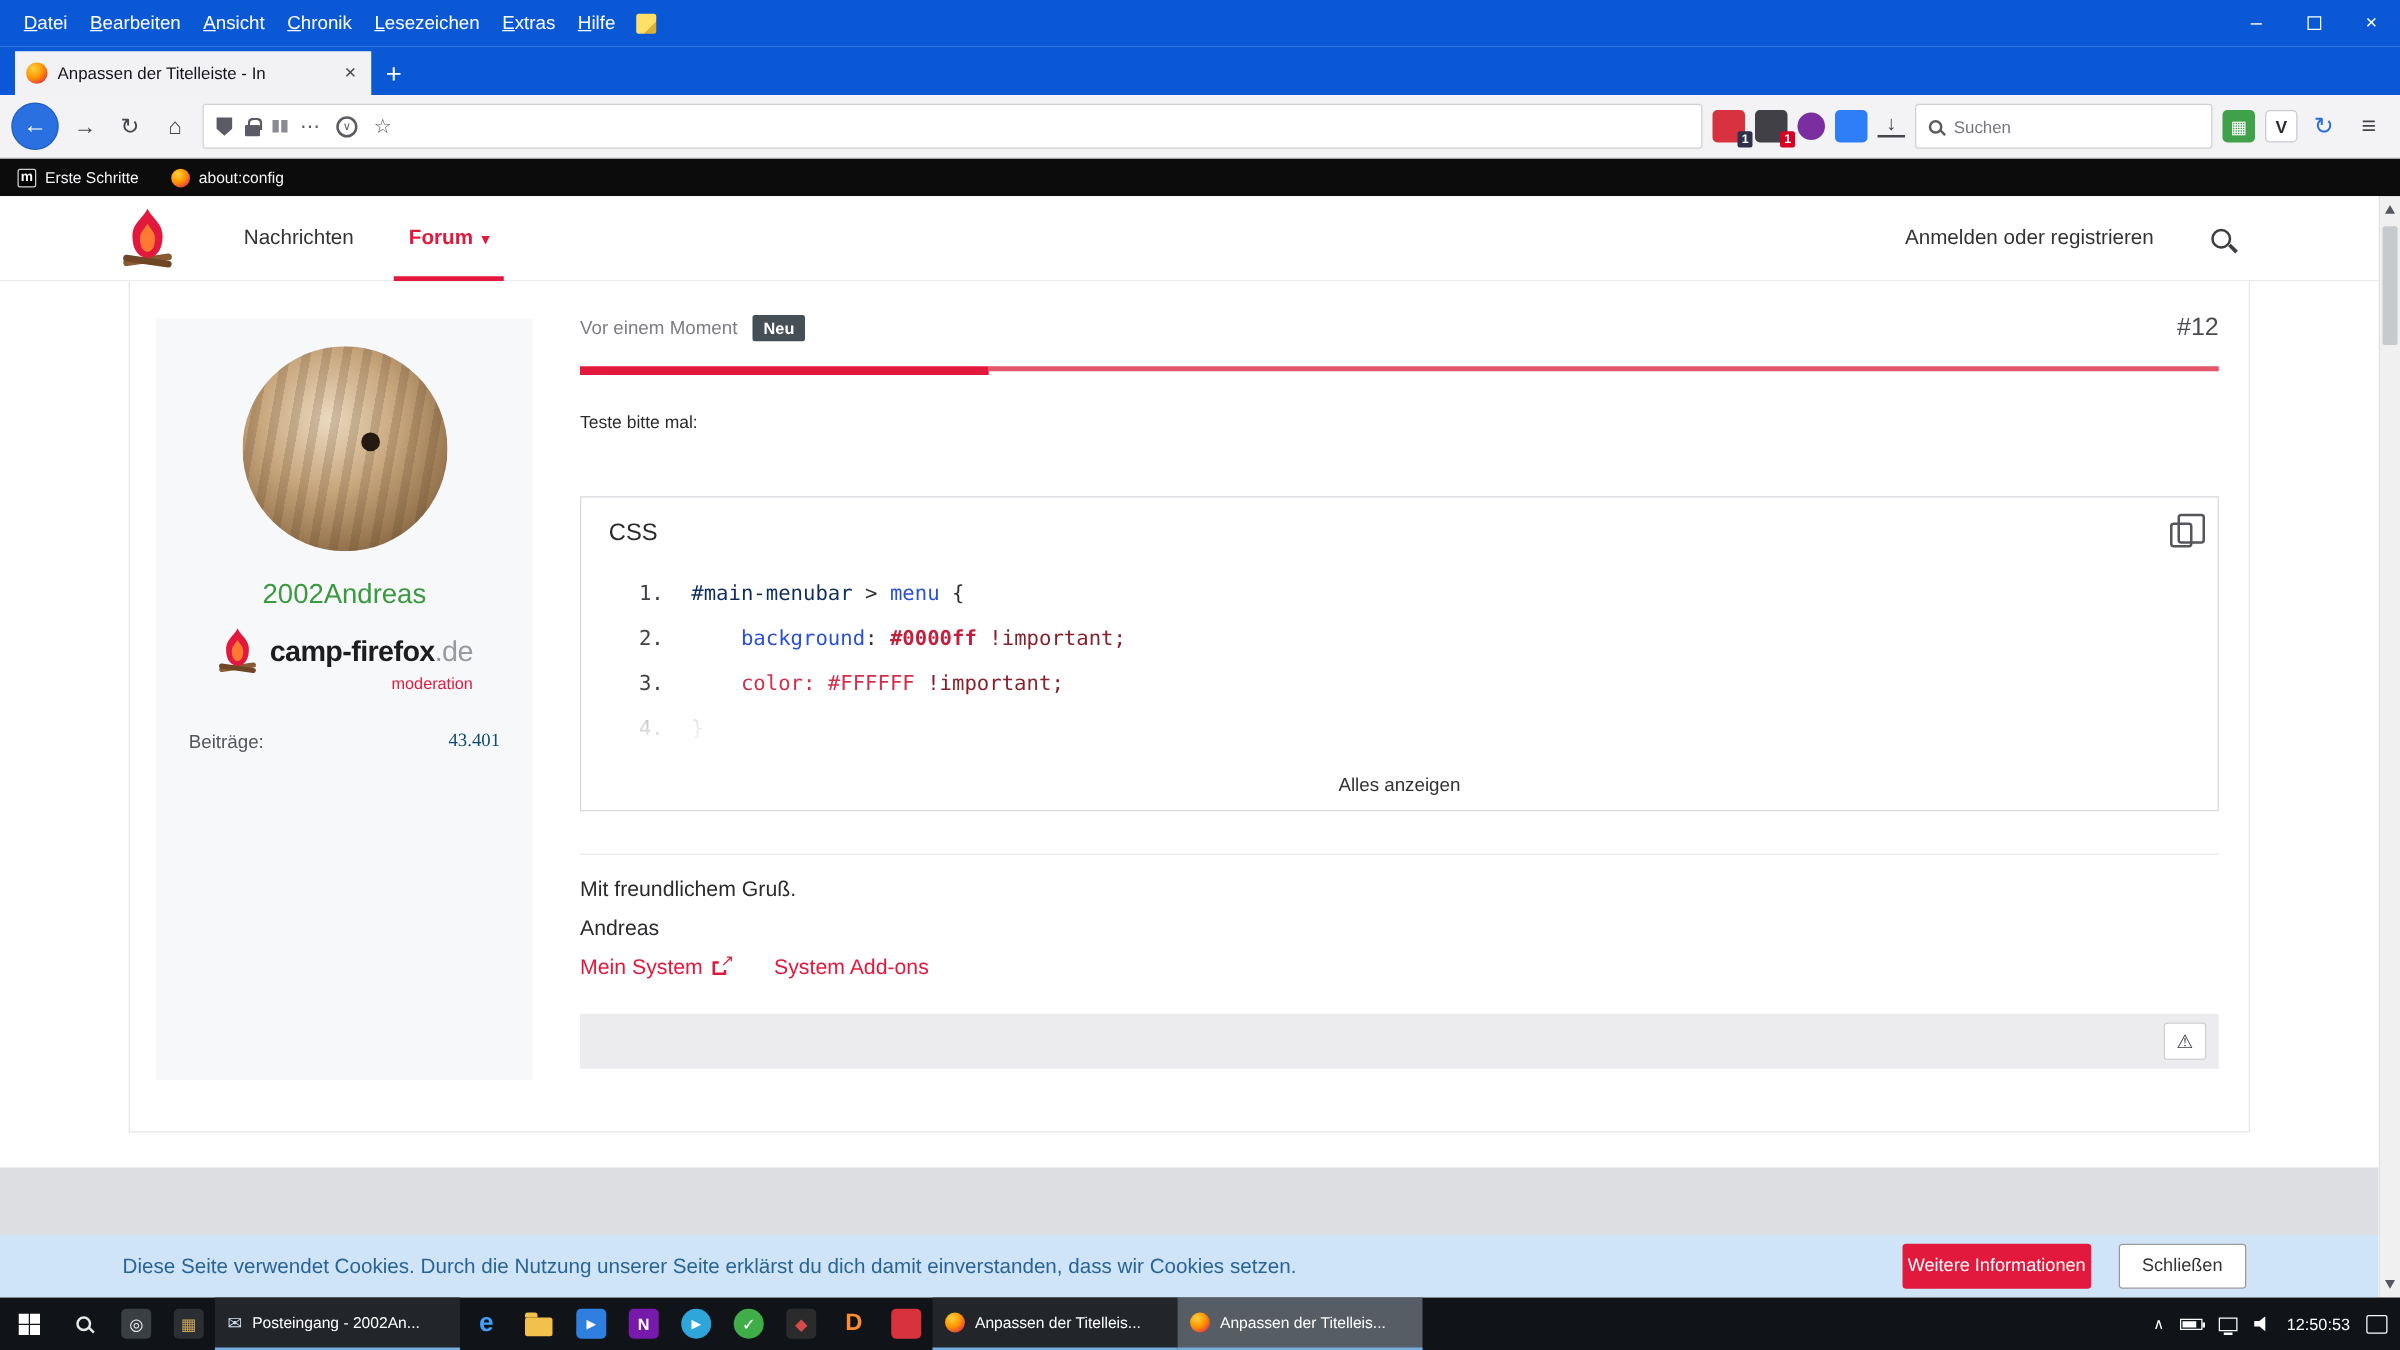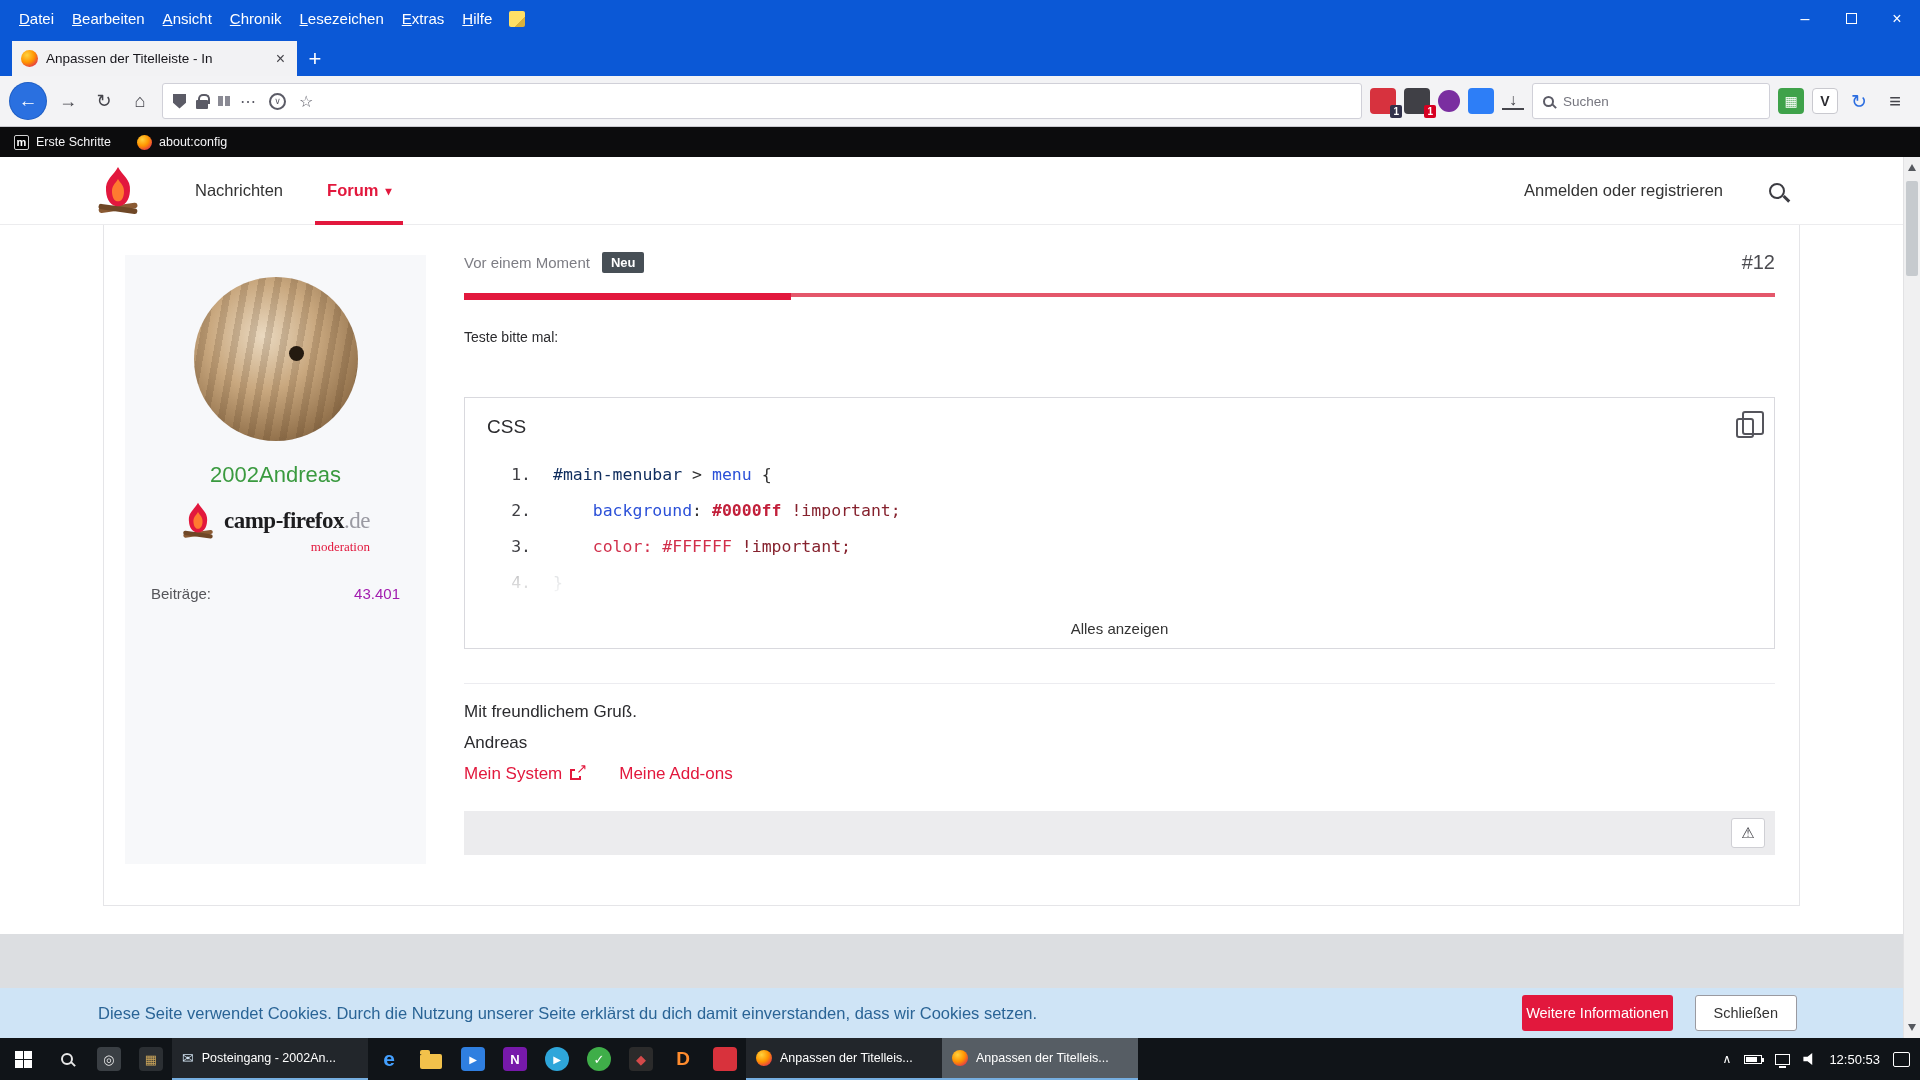--- a/index.html
+++ b/index.html
@@ -71,28 +71,28 @@
 
   .container { position:absolute; left:103px; top:68px; width:1697px; height:681px; background:#fff; border:1px solid #e5e5e8; border-top:none; }
 
   .sidebar-card { position:absolute; left:21px; top:30px; width:301px; height:609px; background:#f7f8fa; }
   .avatar { position:absolute; top:22px; left:50%; transform:translateX(-50%); width:164px; height:164px; border-radius:50%; overflow:hidden;
     background:
       repeating-linear-gradient(100deg, rgba(80,55,30,.18) 0 7px, rgba(0,0,0,0) 7px 16px),
       radial-gradient(circle at 42% 36%, #ead9c0 0%, #c9a87f 38%, #96754f 72%, #5f4730 100%); }
   .avatar::after { content:""; position:absolute; left:58%; top:42%; width:15px; height:15px; border-radius:50%; background:#241a10; }
   .sb-name { position:absolute; top:207px; width:100%; text-align:center; color:#3a9a3f; font-size:22px; }
-  .sb-brand { position:absolute; top:247px; width:100%; display:flex; justify-content:center;font-family:Liberation Serif, serif; }
+  .sb-brand { position:absolute; top:247px; width:100%; display:flex; justify-content:center; }
   .brand-wrap { position:relative; display:flex; align-items:center; gap:9px; }
   .brand-text { font-size:23px; font-weight:bold; color:#1d1d1f; letter-spacing:-0.5px; }
   .brand-tld { color:#9a9aa2; font-weight:normal; }
   .sb-role { position:absolute; top:37px; right:0; font-size:13px; color:#e2183d; }
   .sb-stats { position:absolute; top:330px; left:26px; right:26px; display:flex; justify-content:space-between; font-size:15px; }
   .sb-stat-label { color:#55555a; }
-  .sb-stat-value { color:#a21caf; }
+  .sb-stat-value { color:#0c4a6e;font-family:Liberation Serif, serif; }
 
   .post { position:absolute; left:360px; top:0; width:1311px; height:681px; }
   .post-meta { position:absolute; top:26px; left:0; right:0; display:flex; align-items:center; gap:12px; }
   .meta-time { color:#7d7d84; font-size:15px; }
   .meta-badge { background:#474f56; color:#fff; font-size:13px; font-weight:bold; padding:3px 9px; border-radius:2px; }
   .meta-num { margin-left:auto; color:#4b4b50; font-size:20px; }
   .newbar { position:absolute; top:68px; left:0; height:7px; width:327px; background:#e2183d; }
   .newbar-rest { position:absolute; top:68px; left:327px; right:0; height:4px; background:#e4576b; }
   .post-body { position:absolute; top:104px; font-size:14px; color:#2b2b2e; }
 
@@ -341,21 +341,21 @@
         <div class="sig1">Mit freundlichem Gruß.</div>
         <div class="sig2">Andreas</div>
         <div class="post-links">
           <span class="post-link">
             <span>Mein System</span>
             <span class="ext-box">
                 <span class="ext-arrow">↗</span>
               </span>
           </span>
           <span class="post-link">
-              <span>Meine Add-ons</span>
+              <span>System Add-ons</span>
             </span>
         </div>
 
         <div class="post-footbar">
           <div class="report-btn">
               <span>⚠</span>
             </div>
         </div>
       </div>
     </div>

